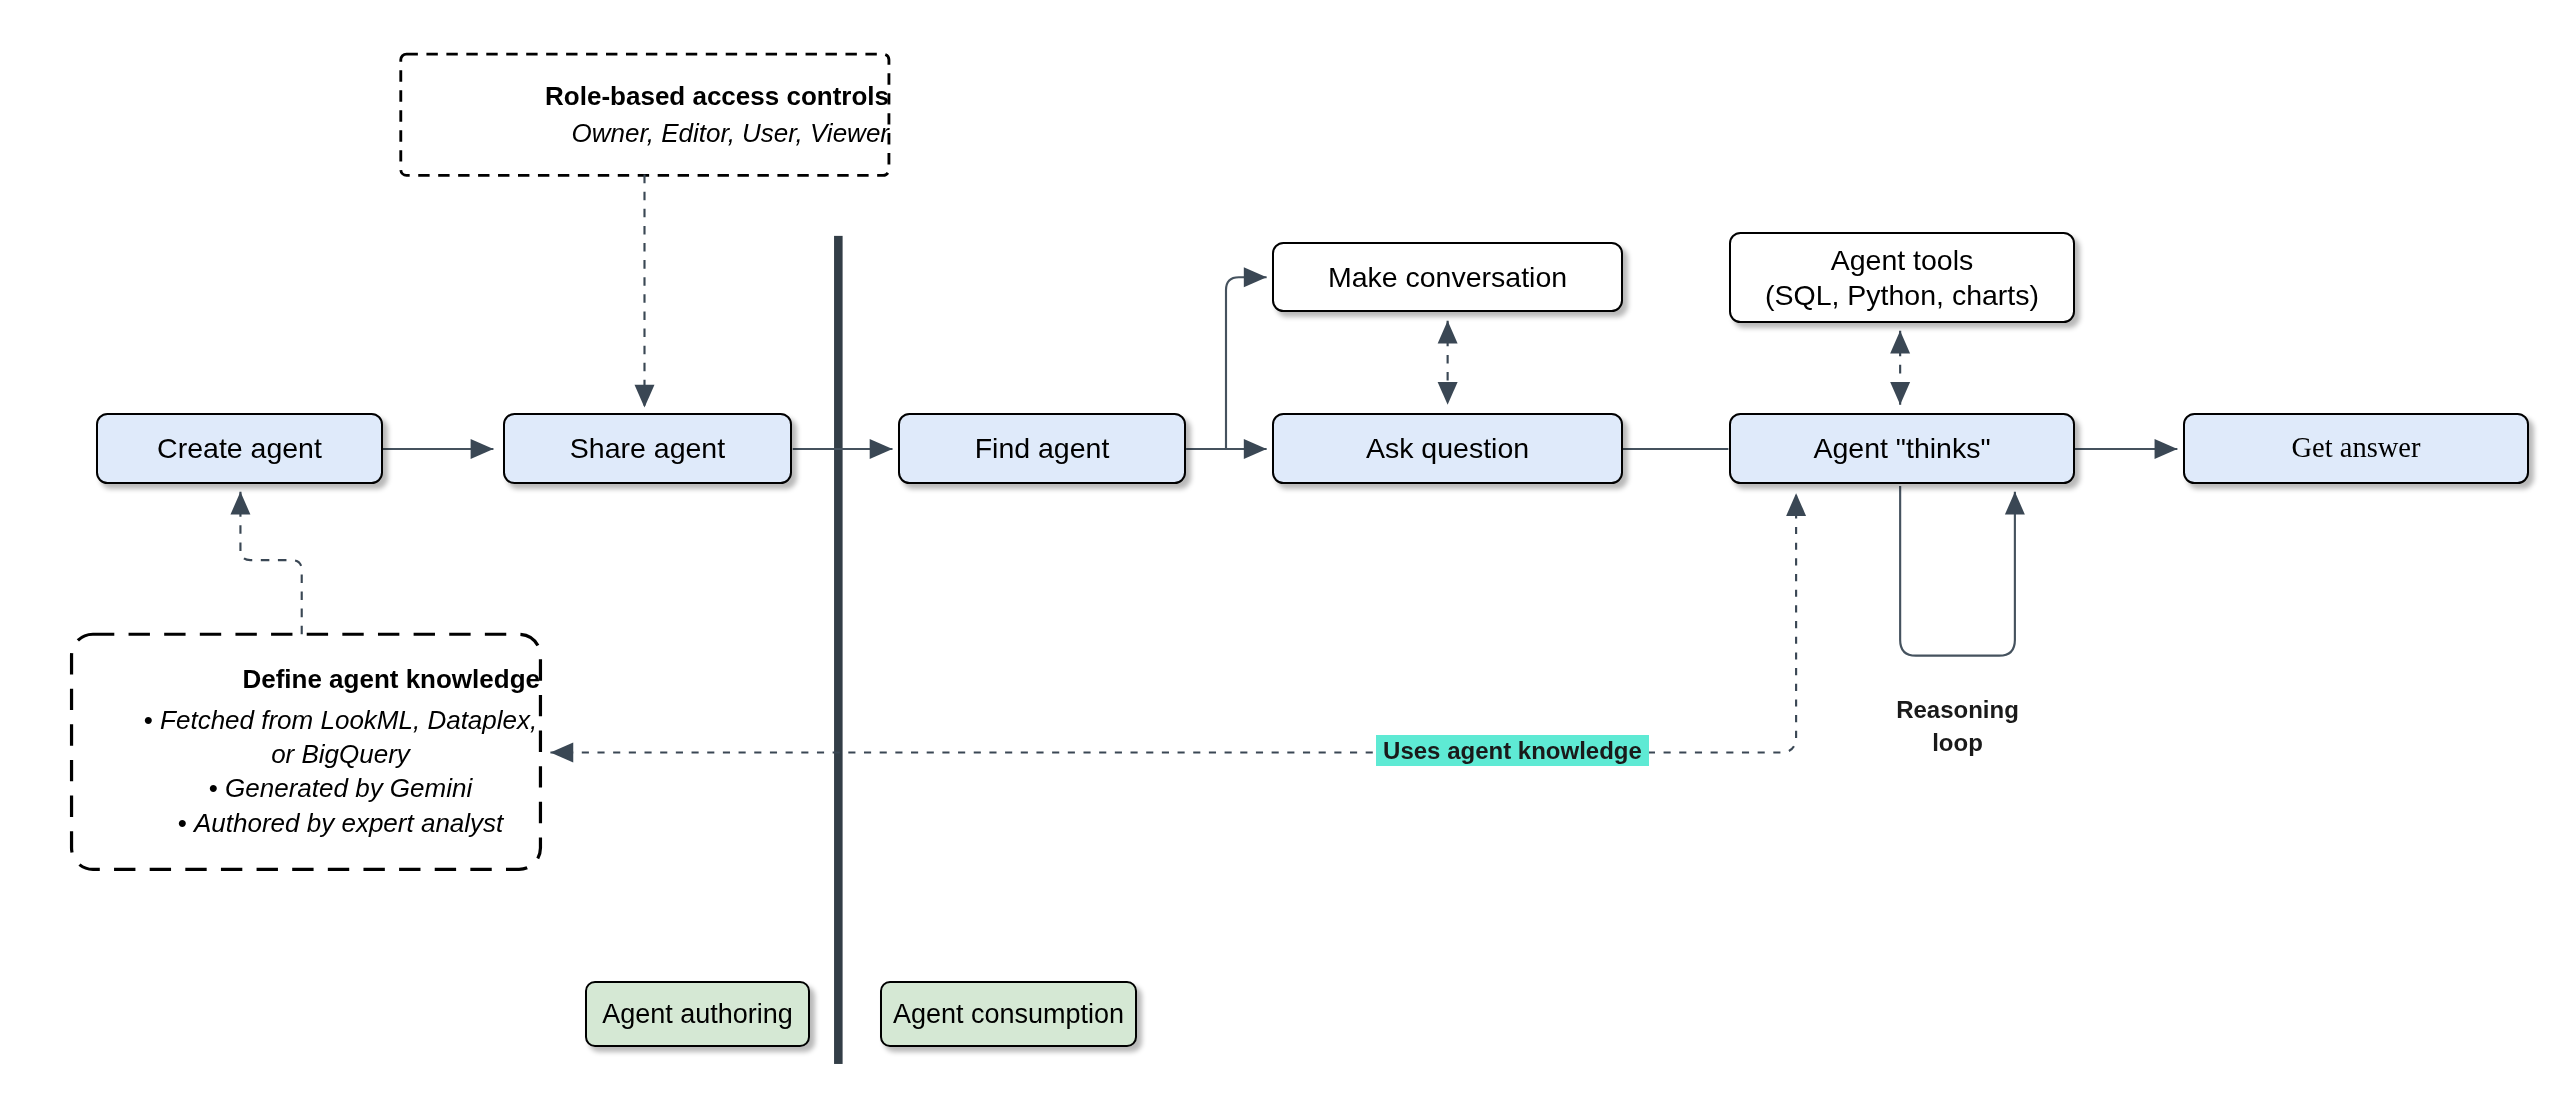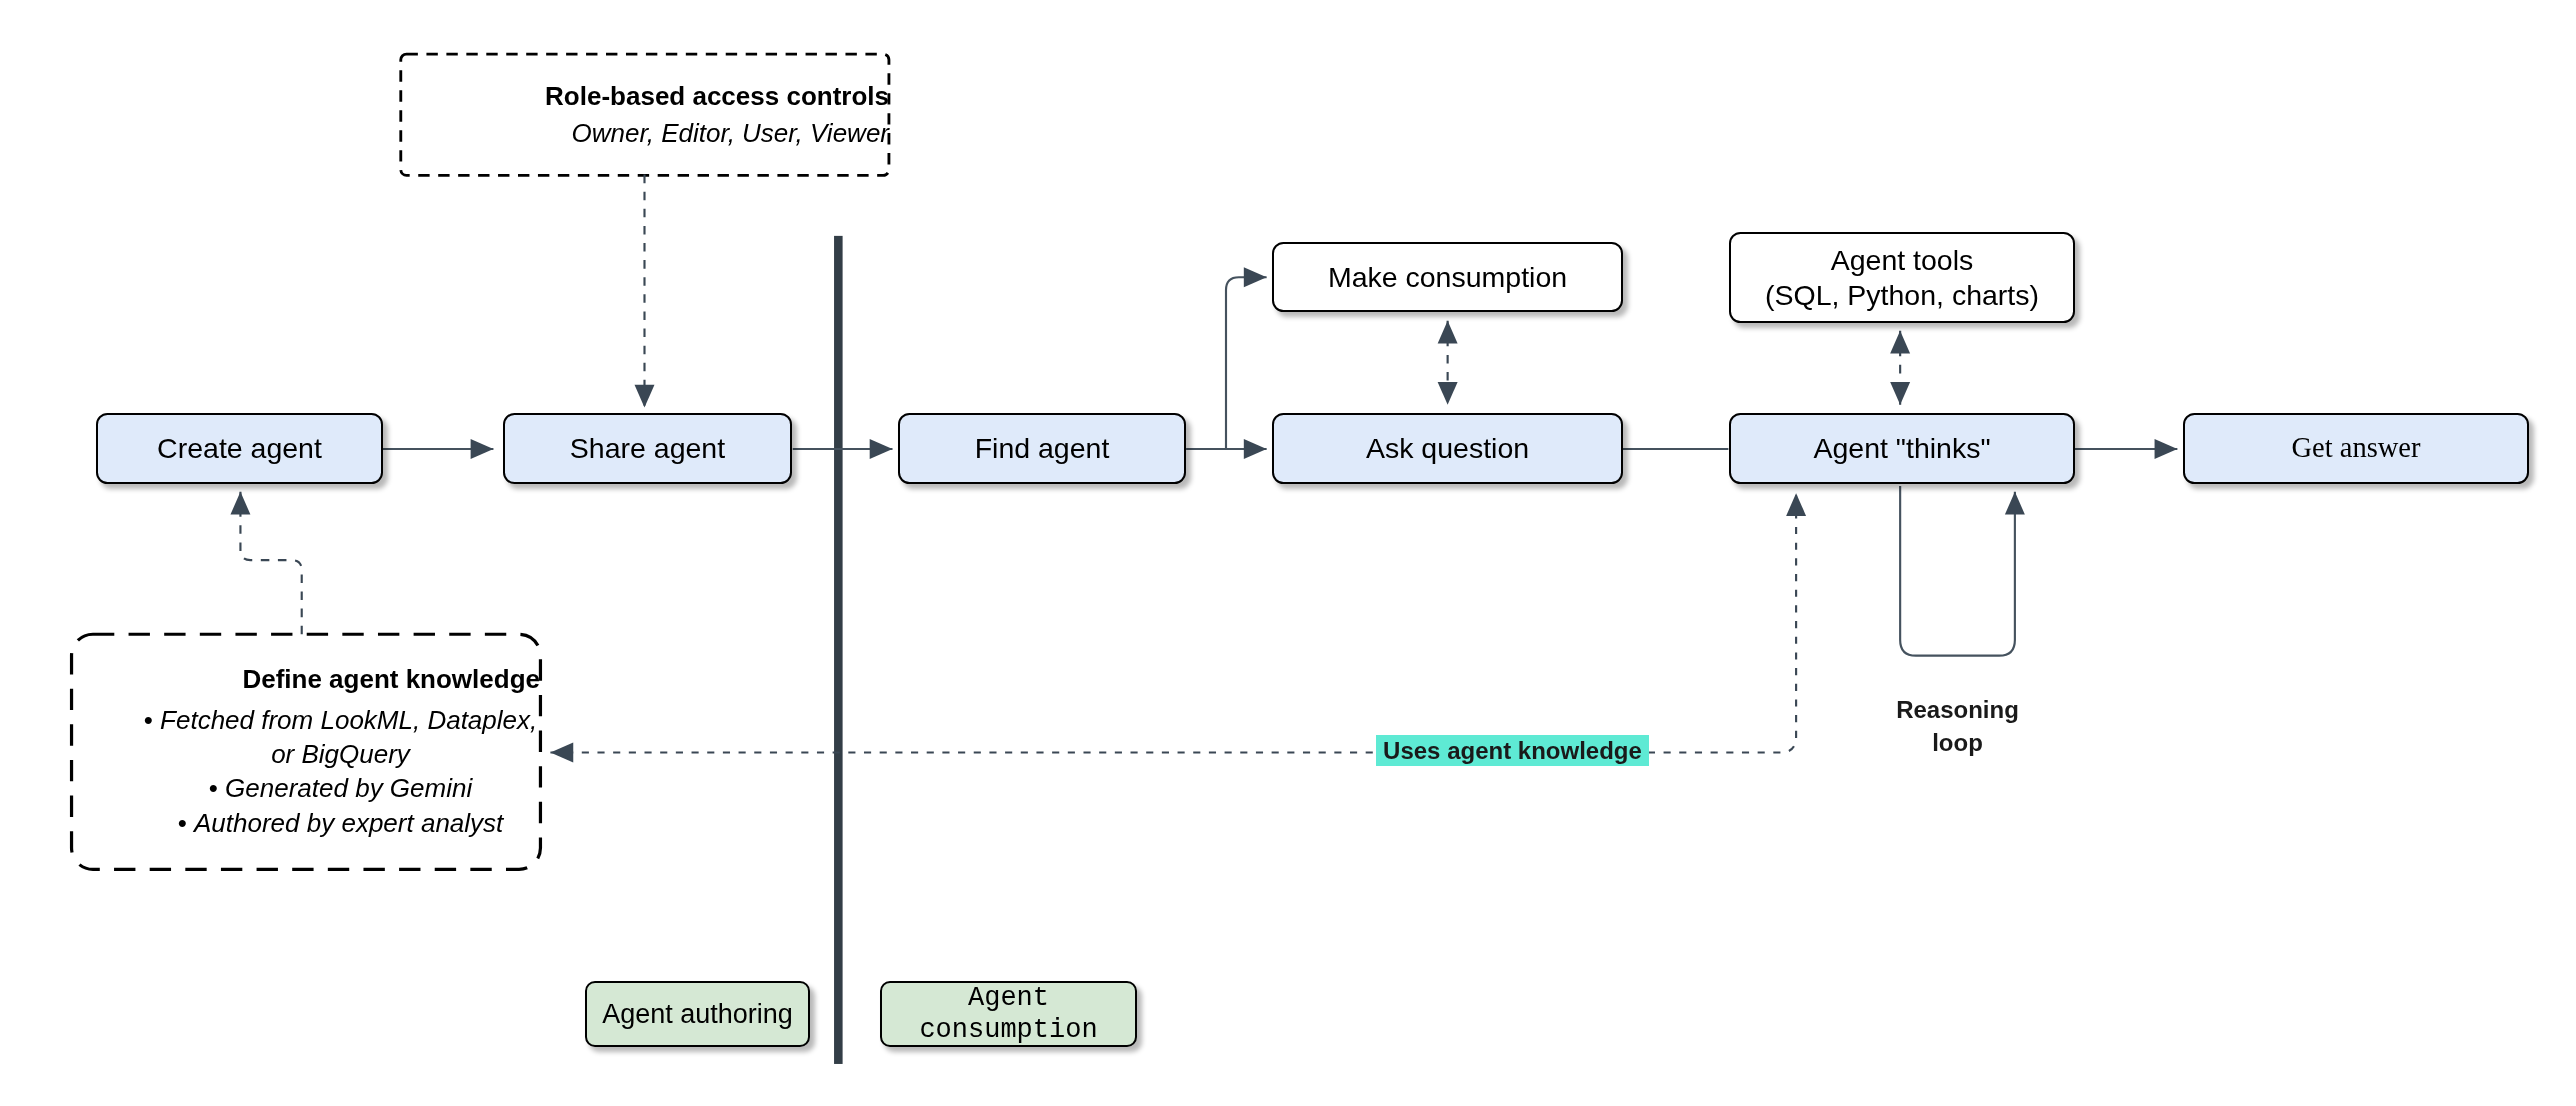--- a/index.html
+++ b/index.html
@@ -77,28 +77,28 @@
   <div class="node" style="left:503px;top:413px;width:289px;height:71px;">Share agent</div>
 
   <div class="node" style="left:898px;top:413px;width:288px;height:71px;">Find agent</div>
 
   <div class="node" style="left:1272px;top:413px;width:351px;height:71px;">Ask question</div>
 
   <div class="node" style="left:1729px;top:413px;width:346px;height:71px;">Agent "thinks"</div>
 
   <div class="node" style="left:2183px;top:413px;width:346px;height:71px;font-family:Liberation Serif, serif;">Get answer</div>
 
-  <div class="node white" style="left:1272px;top:242px;width:351px;height:70px;">Make consumption</div>
+  <div class="node white" style="left:1272px;top:242px;width:351px;height:70px;">Make conversation</div>
 
   <div class="node white" style="left:1729px;top:232px;width:346px;height:91px;">Agent tools
 (SQL, Python, charts)</div>
 
   <div class="node green" style="left:585px;top:981px;width:225px;height:66px;">Agent authoring</div>
 
-  <div class="node green" style="left:880px;top:981px;width:257px;height:66px;font-family:Liberation Mono, monospace;">Agent consumption</div>
+  <div class="node green" style="left:880px;top:981px;width:257px;height:66px;">Agent consumption</div>
 
   <div class="note" style="left:401px;top:54px;width:488px;height:121px;">
     <div class="note-title">Role-based access controls</div>
     <div class="note-sub">Owner, Editor, User, Viewer</div>
   </div>
 
   <div class="note" style="left:71px;top:634px;width:469px;height:235px;">
     <div class="note-title">Define agent knowledge</div>
     <div class="bullets">
       <div class="bullet">Fetched from LookML, Dataplex, or BigQuery</div>

